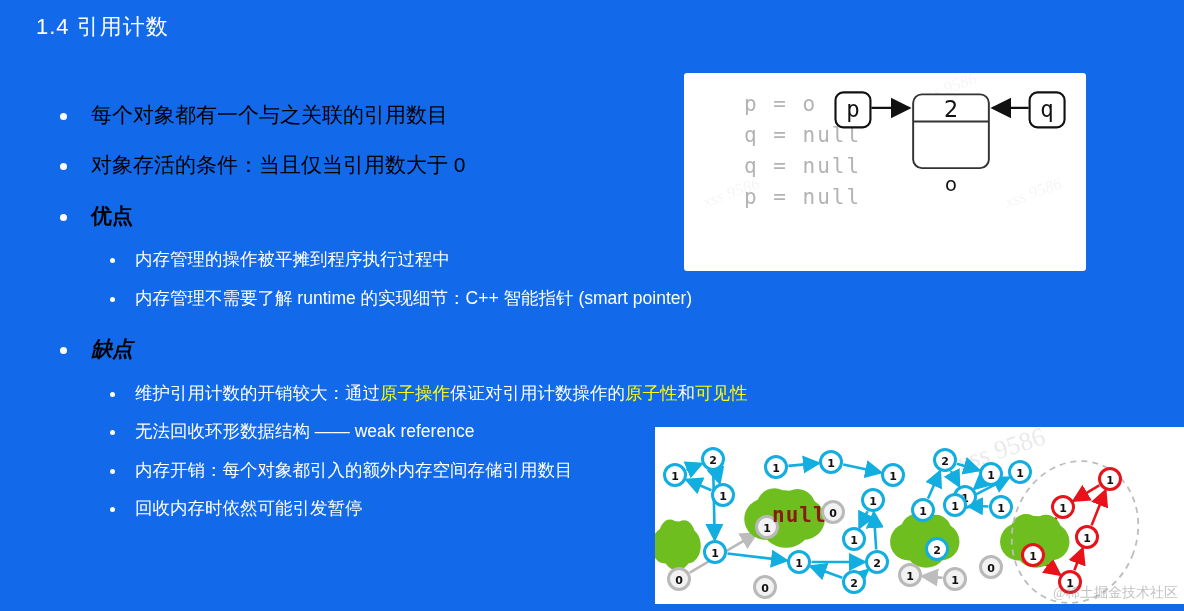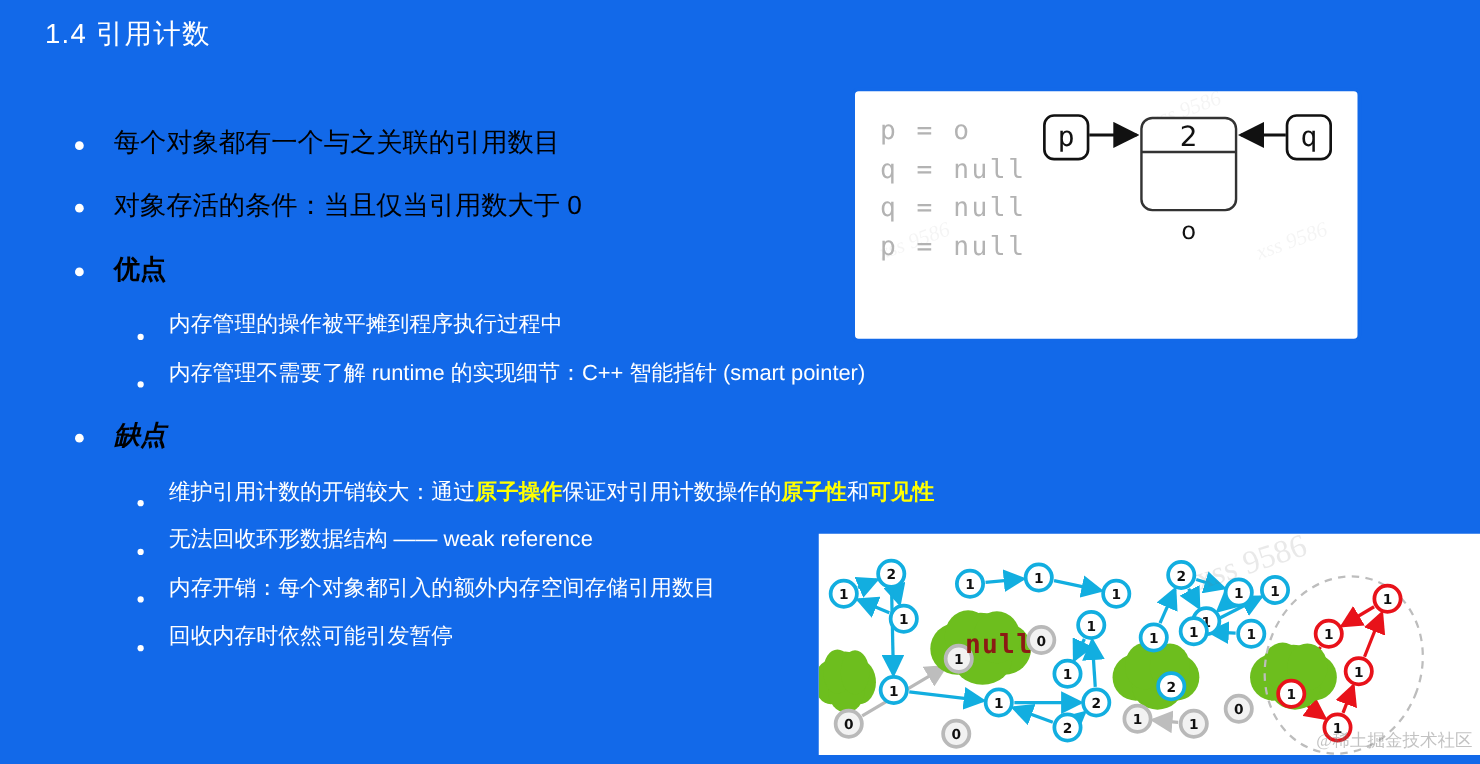--- a/index.html
+++ b/index.html
@@ -22,37 +22,37 @@
   .bullets{position:absolute;left:60px;top:100px;width:800px;}
   .b1{display:flex;align-items:flex-start;margin-bottom:20px;}
   .b1 .dot{
     width:7px;height:7px;border-radius:50%;background:#ffffff;
     margin-right:24px;margin-top:13px;flex:0 0 auto;
   }
   .b1 .txt{font-size:21px;color:#000000;line-height:1.45;}
   .b1.bold .txt{font-weight:bold;}
 
   .sub{margin-left:50px;margin-top:-4px;}
-  .b2{display:flex;align-items:flex-end;margin-bottom:14px;}
+  .b2{display:flex;align-items:flex-start;margin-bottom:14px;}
   .b2 .dot{
     width:5px;height:5px;border-radius:50%;background:#ffffff;
     margin-right:20px;margin-top:11px;flex:0 0 auto;
   }
   .b2 .txt{font-size:17.5px;color:#ffffff;line-height:1.4;white-space:nowrap;}
-  .hl{color:#FFFF00;font-weight:bold;}
+  .hl{color:#FFFF00;font-weight:normal;}
 
   
   .panel-top{
     position:absolute;left:681px;top:70px;width:408px;height:204px;
     background:#ffffff;border:3px solid #1269E9;border-radius:6px;
     box-sizing:border-box;overflow:hidden;
   }
   .code{position:absolute;left:20px;top:16px;
     font-family:"DejaVu Sans Mono","Liberation Mono",monospace;font-size:21px;}
-  .code .ln{color:#b3b3b3;letter-spacing:2px;line-height:1.48;white-space:pre;}
+  .code .ln{color:#b3b3b3;letter-spacing:2px;line-height:1.48;white-space:pre;margin-left:40px;}
   .code .ln.active{color:#111111;font-weight:bold;}
 
   .diagram{position:absolute;left:0;top:0;width:100%;height:100%;}
   .wm{position:absolute;color:rgba(0,0,0,0.045);font-size:17px;
       font-style:italic;transform:rotate(-20deg);pointer-events:none;
       font-family:"Liberation Serif",serif;}
 
   
   .panel-bottom{
     position:absolute;left:655px;top:427px;width:529px;height:177px;

